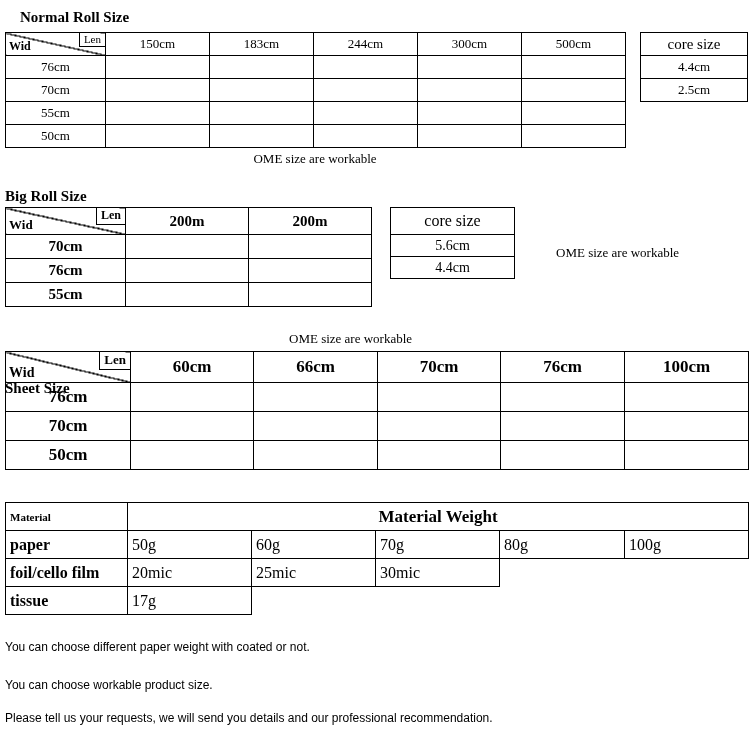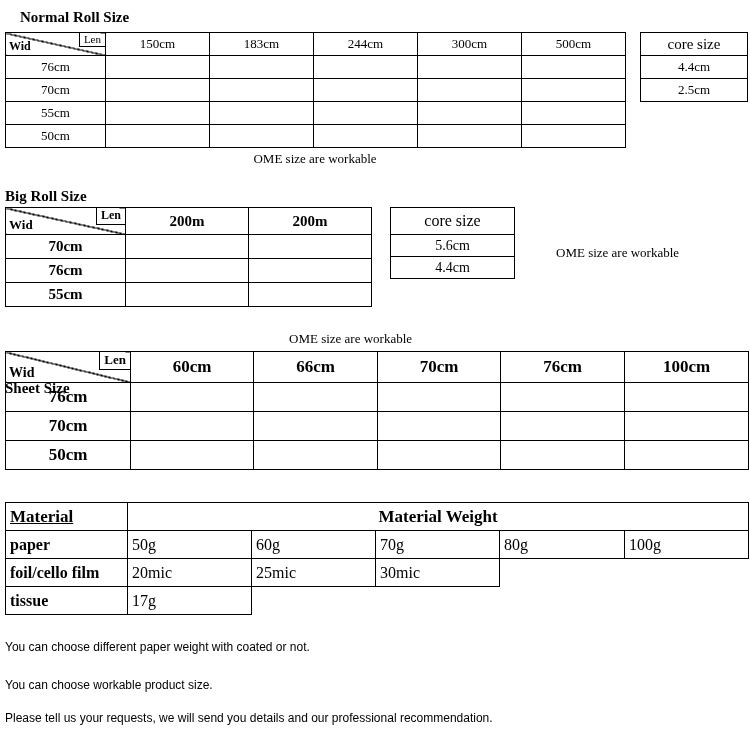--- a/index.html
+++ b/index.html
@@ -59,21 +59,21 @@
   
   .t-sheet { width:743px; }
   .t-sheet td { font-size:17px; font-weight:bold; height:29px; }
   .t-sheet td.hd { height:31px; }
   .t-sheet .len { font-size:13px; }
   .t-sheet .wid { font-size:14px; }
 
   
   .t-mat { width:743px; }
   .t-mat td { height:28px; font-size:16px; text-align:left; padding-left:4px; }
-  .t-mat td.mat-head { font-size:17px; font-weight:bold;text-decoration:underline; }
+  .t-mat td.mat-head { font-size:11px; font-weight:bold; }
   .t-mat td.mat-weight { text-align:center; padding-left:0; font-size:17px; font-weight:bold; }
   .t-mat td.mat-label { font-weight:bold; }
 
   .footer-line { font-family:"Liberation Sans", sans-serif; font-size:12px; }
 </style>
 </head>
 <body>
 
 <div class="abs sec-title" style="left:20px; top:9px;">Normal Roll Size</div>
 

